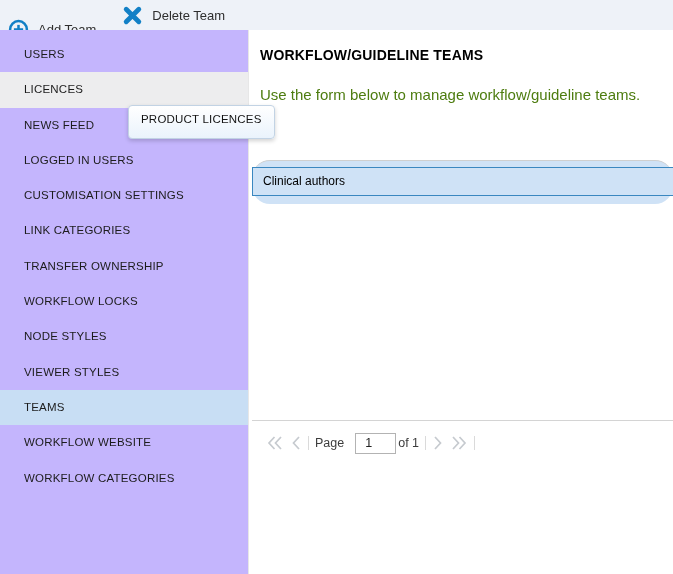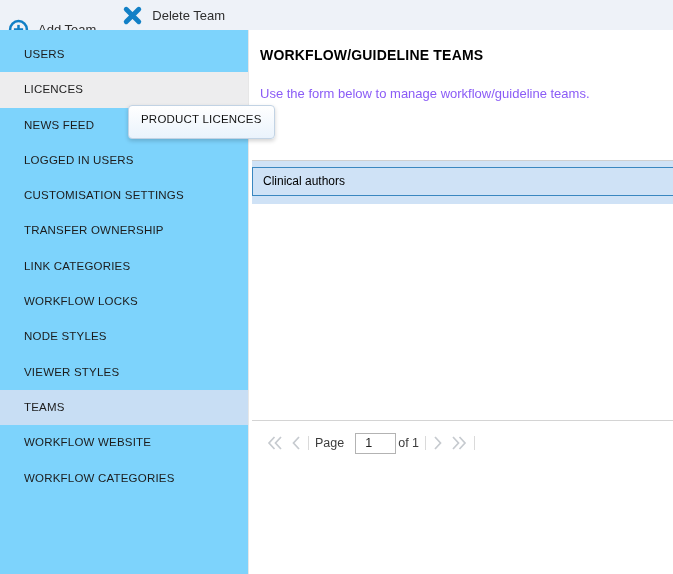--- a/index.html
+++ b/index.html
@@ -30,21 +30,21 @@
   .tb-btn{display:flex;align-items:center;gap:9px;cursor:pointer;height:30px;}
   .tb-btn .lbl{font-size:13px;color:#2e2e2e;}
   .tb-btn svg{display:block;color:var(--accent-blue);}
   #btn-add{margin-left:8px;margin-top:28px;}
   #btn-edit{margin-left:30px;}
   #btn-delete{margin-left:26px;text-align:center;}
 
   
   .sidebar{
     position:absolute;left:0;top:30px;width:249px;height:544px;
-    background:#7dd3fc;border-right:1px solid var(--divider);
+    background:#c4b5fd;border-right:1px solid var(--divider);
     padding-top:7px;
   }
   .side-item{
     height:35.3px;line-height:35.3px;padding-left:24px;
     font-size:11.5px;color:#1c1c1c;letter-spacing:.2px;
     cursor:pointer;white-space:nowrap;
   }
   .side-item.hover{background:var(--sidebar-hover-bg);}
   .side-item.selected{background:var(--sidebar-selected-bg);}
 
@@ -60,26 +60,26 @@
   }
 
   
   .main{position:absolute;left:249px;top:30px;right:0;bottom:0;background:#fff;}
   .page-title{
     position:absolute;left:11px;top:17px;
     font-size:14px;font-weight:bold;color:#000000;letter-spacing:.2px;
   }
   .page-desc{
     position:absolute;left:11px;top:56px;
-    font-size:13px;color:#8b5cf6;
+    font-size:15px;color:#4d7c0f;
   }
 
   .grid-band{
     position:absolute;left:3px;right:0;top:130px;height:44px;
-    background:var(--row-bg);border-top:1px solid #cfcfcf;
+    background:var(--row-bg);border-top:1px solid #cfcfcf;border-radius:18px;
   }
   .grid-row{
     position:absolute;left:0;right:0;top:6px;height:29px;
     background:var(--row-bg);
     border:1px solid var(--row-border);border-right:none;
     line-height:27px;padding-left:10px;
     font-size:12px;color:#000;cursor:pointer;
   }
 
   
@@ -126,22 +126,22 @@
     <span class="lbl">Delete Team</span>
   </div>
 </div>
 
 <div class="sidebar">
   <div class="side-item">USERS</div>
   <div class="side-item hover">LICENCES</div>
   <div class="side-item">NEWS FEED</div>
   <div class="side-item">LOGGED IN USERS</div>
   <div class="side-item">CUSTOMISATION SETTINGS</div>
+  <div class="side-item">LINK CATEGORIES</div>
   <div class="side-item">TRANSFER OWNERSHIP</div>
-  <div class="side-item">LINK CATEGORIES</div>
   <div class="side-item">WORKFLOW LOCKS</div>
   <div class="side-item">NODE STYLES</div>
   <div class="side-item">VIEWER STYLES</div>
   <div class="side-item selected">TEAMS</div>
   <div class="side-item">WORKFLOW WEBSITE</div>
   <div class="side-item">WORKFLOW CATEGORIES</div>
 </div>
 
 <div class="tooltip">PRODUCT LICENCES</div>
 

